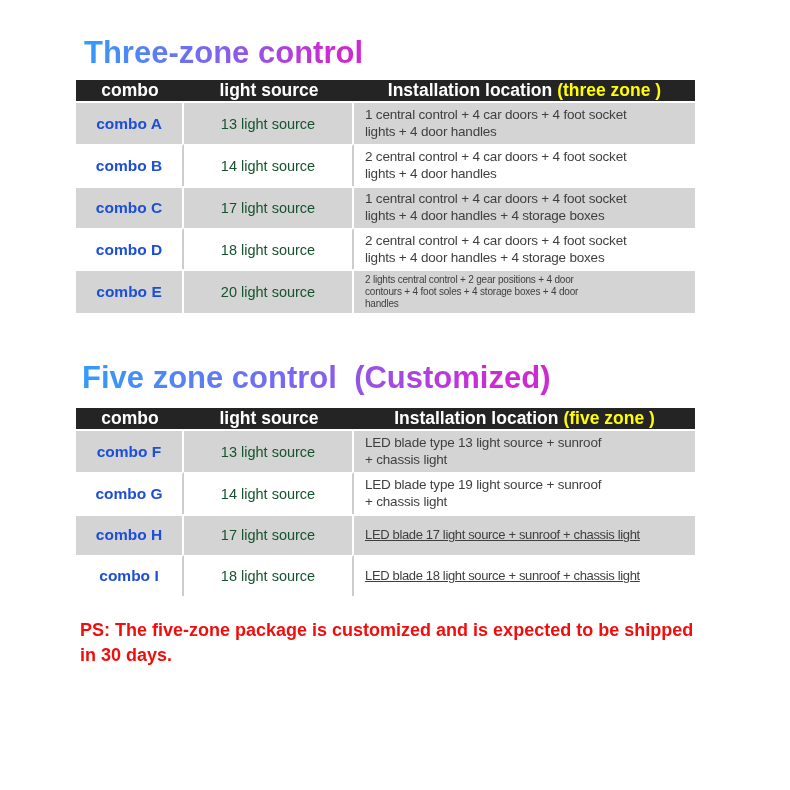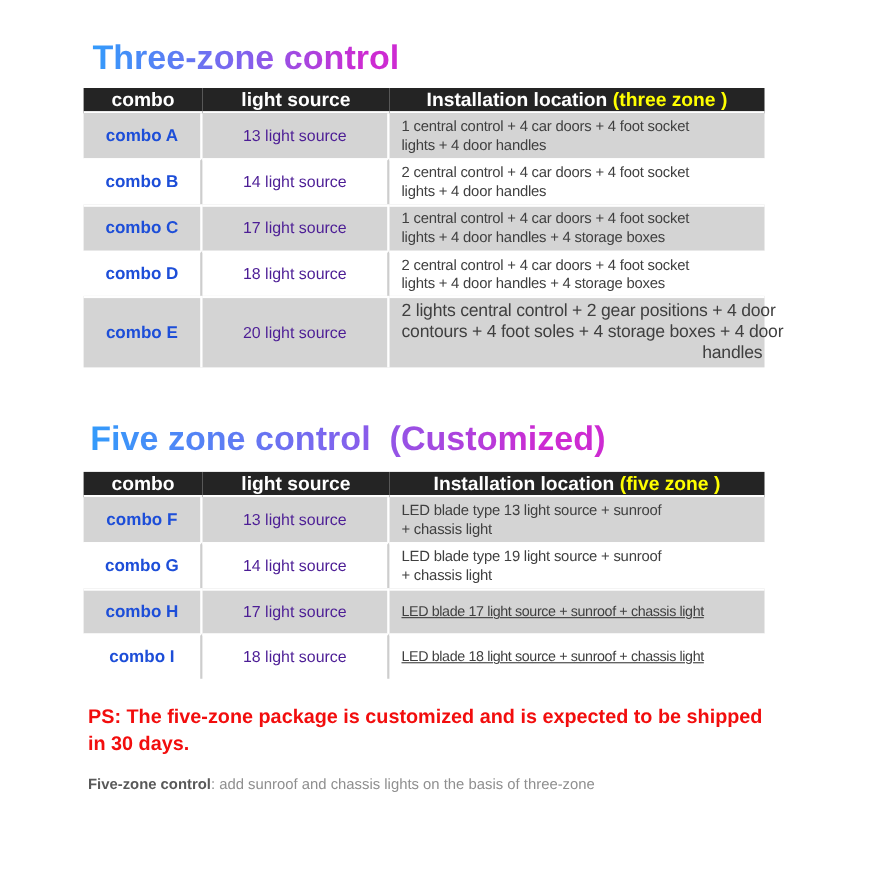--- a/index.html
+++ b/index.html
@@ -26,27 +26,27 @@
     height: 18px; padding: 0; text-align: center; border-bottom: 2px solid #ffffff;
   }
   .zone { color: #ffff00; margin-left: 5px; }
   tbody tr:nth-child(odd) { background: #d4d4d4; }
   tbody tr:nth-child(even) { background: #ffffff; }
   tbody td { height: 41px; vertical-align: middle; padding: 0; }
   tbody tr + tr td { border-top: 2px solid #ffffff; }
   tbody td:nth-child(-n+2) { border-right: 2px solid #ffffff; }
   tbody tr:nth-child(even) td:nth-child(-n+2) { border-right-color: #cdcdcd; }
   .combo-cell { font-weight: bold; font-size: 15.5px; color: #1d4ed8; text-align: center; }
-  .light-cell { font-size: 14.5px; color: #4c1d95; text-align: center; }
+  .light-cell { font-size: 14.5px; color: #14532d; text-align: center; }
   .loc-cell {
     font-size: 13.5px; color: #3f3f3f; text-align: left;
     padding: 3px 2px 3px 11px; line-height: 1.25;
     white-space: pre; letter-spacing: -0.2px;
   }
-  .loc-cell.small { font-size: 16px; line-height: 1.18; text-align: right; }
+  .loc-cell.small { font-size: 10px; line-height: 1.18; }
   .loc-cell.tight { font-size: 13px; letter-spacing: -0.35px; text-decoration: underline; }
   .ps {
     color: #f20d0d; font-weight: bold; font-size: 18px; line-height: 1.4;
     margin: 22px 0 16px 80px; white-space: pre-line;
   }
   .note { font-size: 13.5px; color: #8f8f8f; margin: 14px 0 0 80px; }
   .note-bold { color: #595959; font-weight: bold; }
 </style>
 </head>
 <body>
@@ -140,15 +140,14 @@
         <td class="combo-cell">combo I</td>
         <td class="light-cell">18 light source</td>
         <td class="loc-cell tight">LED blade 18 light source + sunroof + chassis light</td>
       </tr>
     </tbody>
   </table>
 
   <p class="ps">PS: The five-zone package is customized and is expected to be shipped
 in 30 days.</p>
 
-  <p class="note"><span class="note-bold">Five-zone control</span><span>: add sunroof and chassis lights on the basis of three-zone</span></p>
 
 </div>
 
 </body></html>

